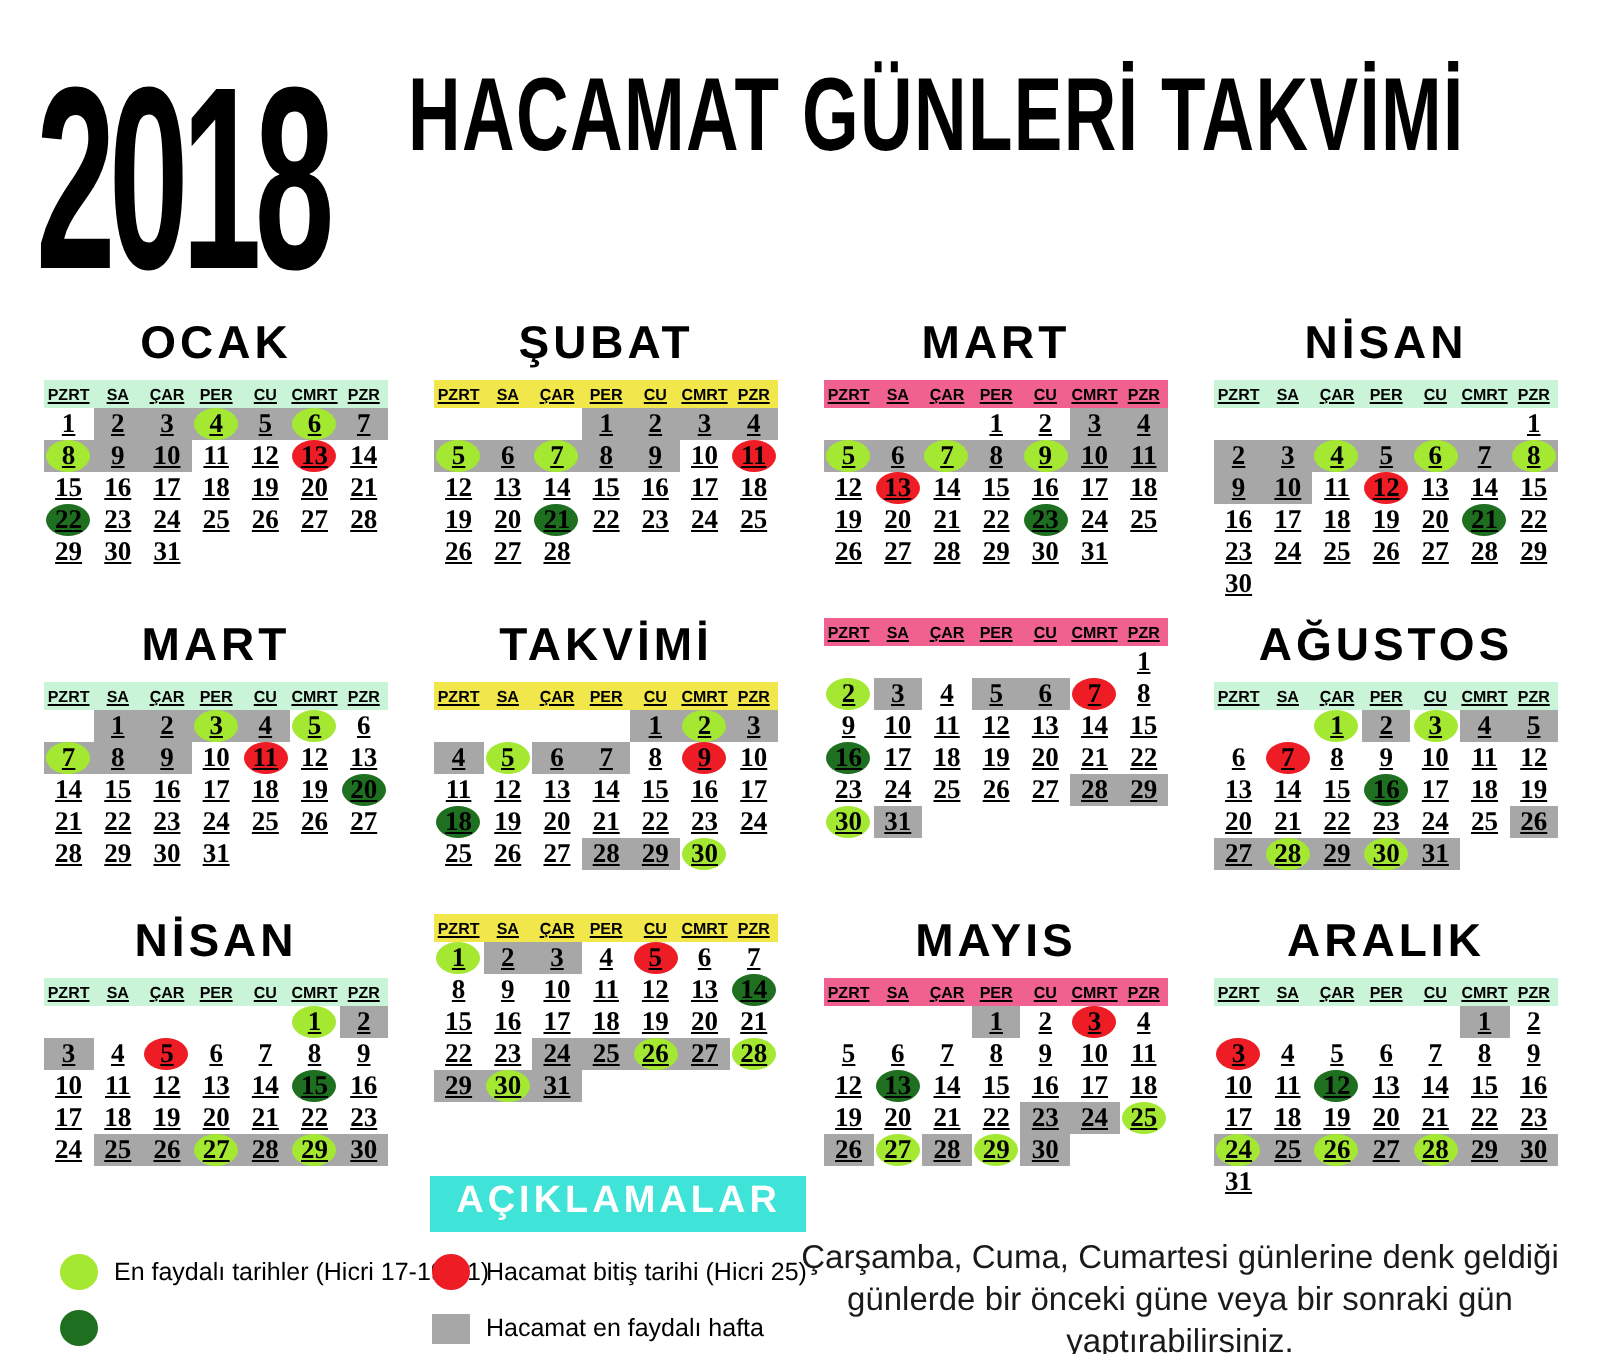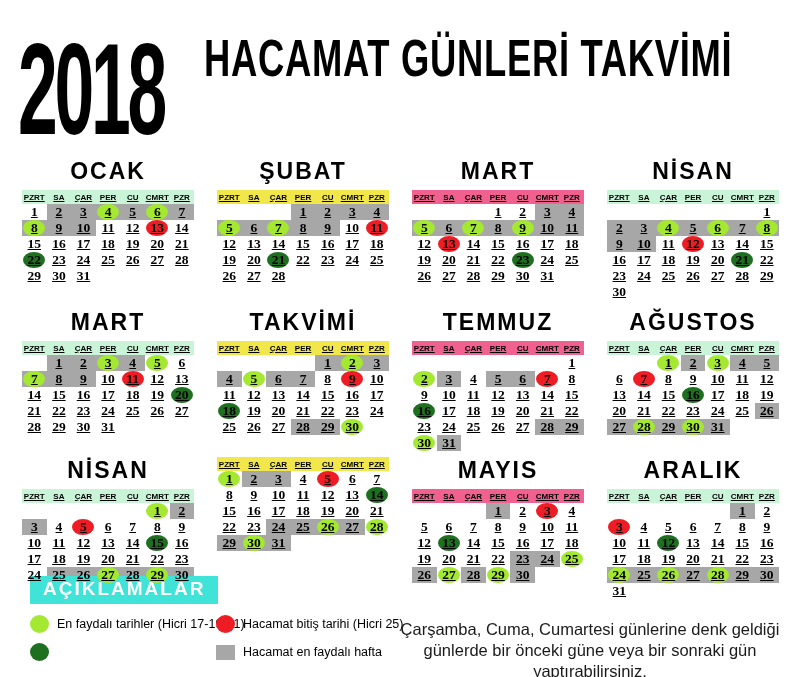--- a/index.html
+++ b/index.html
@@ -43,21 +43,21 @@
   .day.gray{background:var(--week);}
   .day .num{position:relative;z-index:2;}
   .mark{
     position:absolute;z-index:1;left:50%;top:50%;width:22px;height:16px;
     margin:-8px 0 0 -11px;border-radius:50%;
   }
   .mark-best{background:var(--best);}
   .mark-end{background:var(--end);}
   .mark-begin{background:var(--begin);}
   
-  #legend{position:absolute;left:30px;top:576px;}
+  #legend{position:absolute;left:30px;top:588px;text-align:right;}
   .legend-title{
     display:inline-block;background:var(--legend_bg);color:#fff;
     font-weight:900;font-size:19px;letter-spacing:2px;padding:2px 13px 4px 13px;
   }
   .legend-items{
     margin-top:11px;display:grid;grid-template-columns:186px auto;row-gap:10px;
   }
   .li{display:flex;align-items:center;gap:8px;font-size:12.5px;white-space:nowrap;}
   .lg{width:19px;height:18px;border-radius:50%;flex:0 0 auto;}
   .lg.square{border-radius:0;height:15px;}
@@ -733,21 +733,20 @@
         <div class="day gray">
           <span class="num">29</span>
         </div>
         <div class="day">
           <span class="mark mark-best"></span>
           <span class="num">30</span>
         </div>
       </div>
     </div>
     <div class="month">
-      <div class="month-name">TEMMUZ</div>
       <div class="cal">
         <div class="hdr hdr-pink">PZRT</div>
         <div class="hdr hdr-pink">SA</div>
         <div class="hdr hdr-pink">ÇAR</div>
         <div class="hdr hdr-pink">PER</div>
         <div class="hdr hdr-pink">CU</div>
         <div class="hdr hdr-pink">CMRT</div>
         <div class="hdr hdr-pink">PZR</div>
         <div class="day"></div>
         <div class="day"></div>

